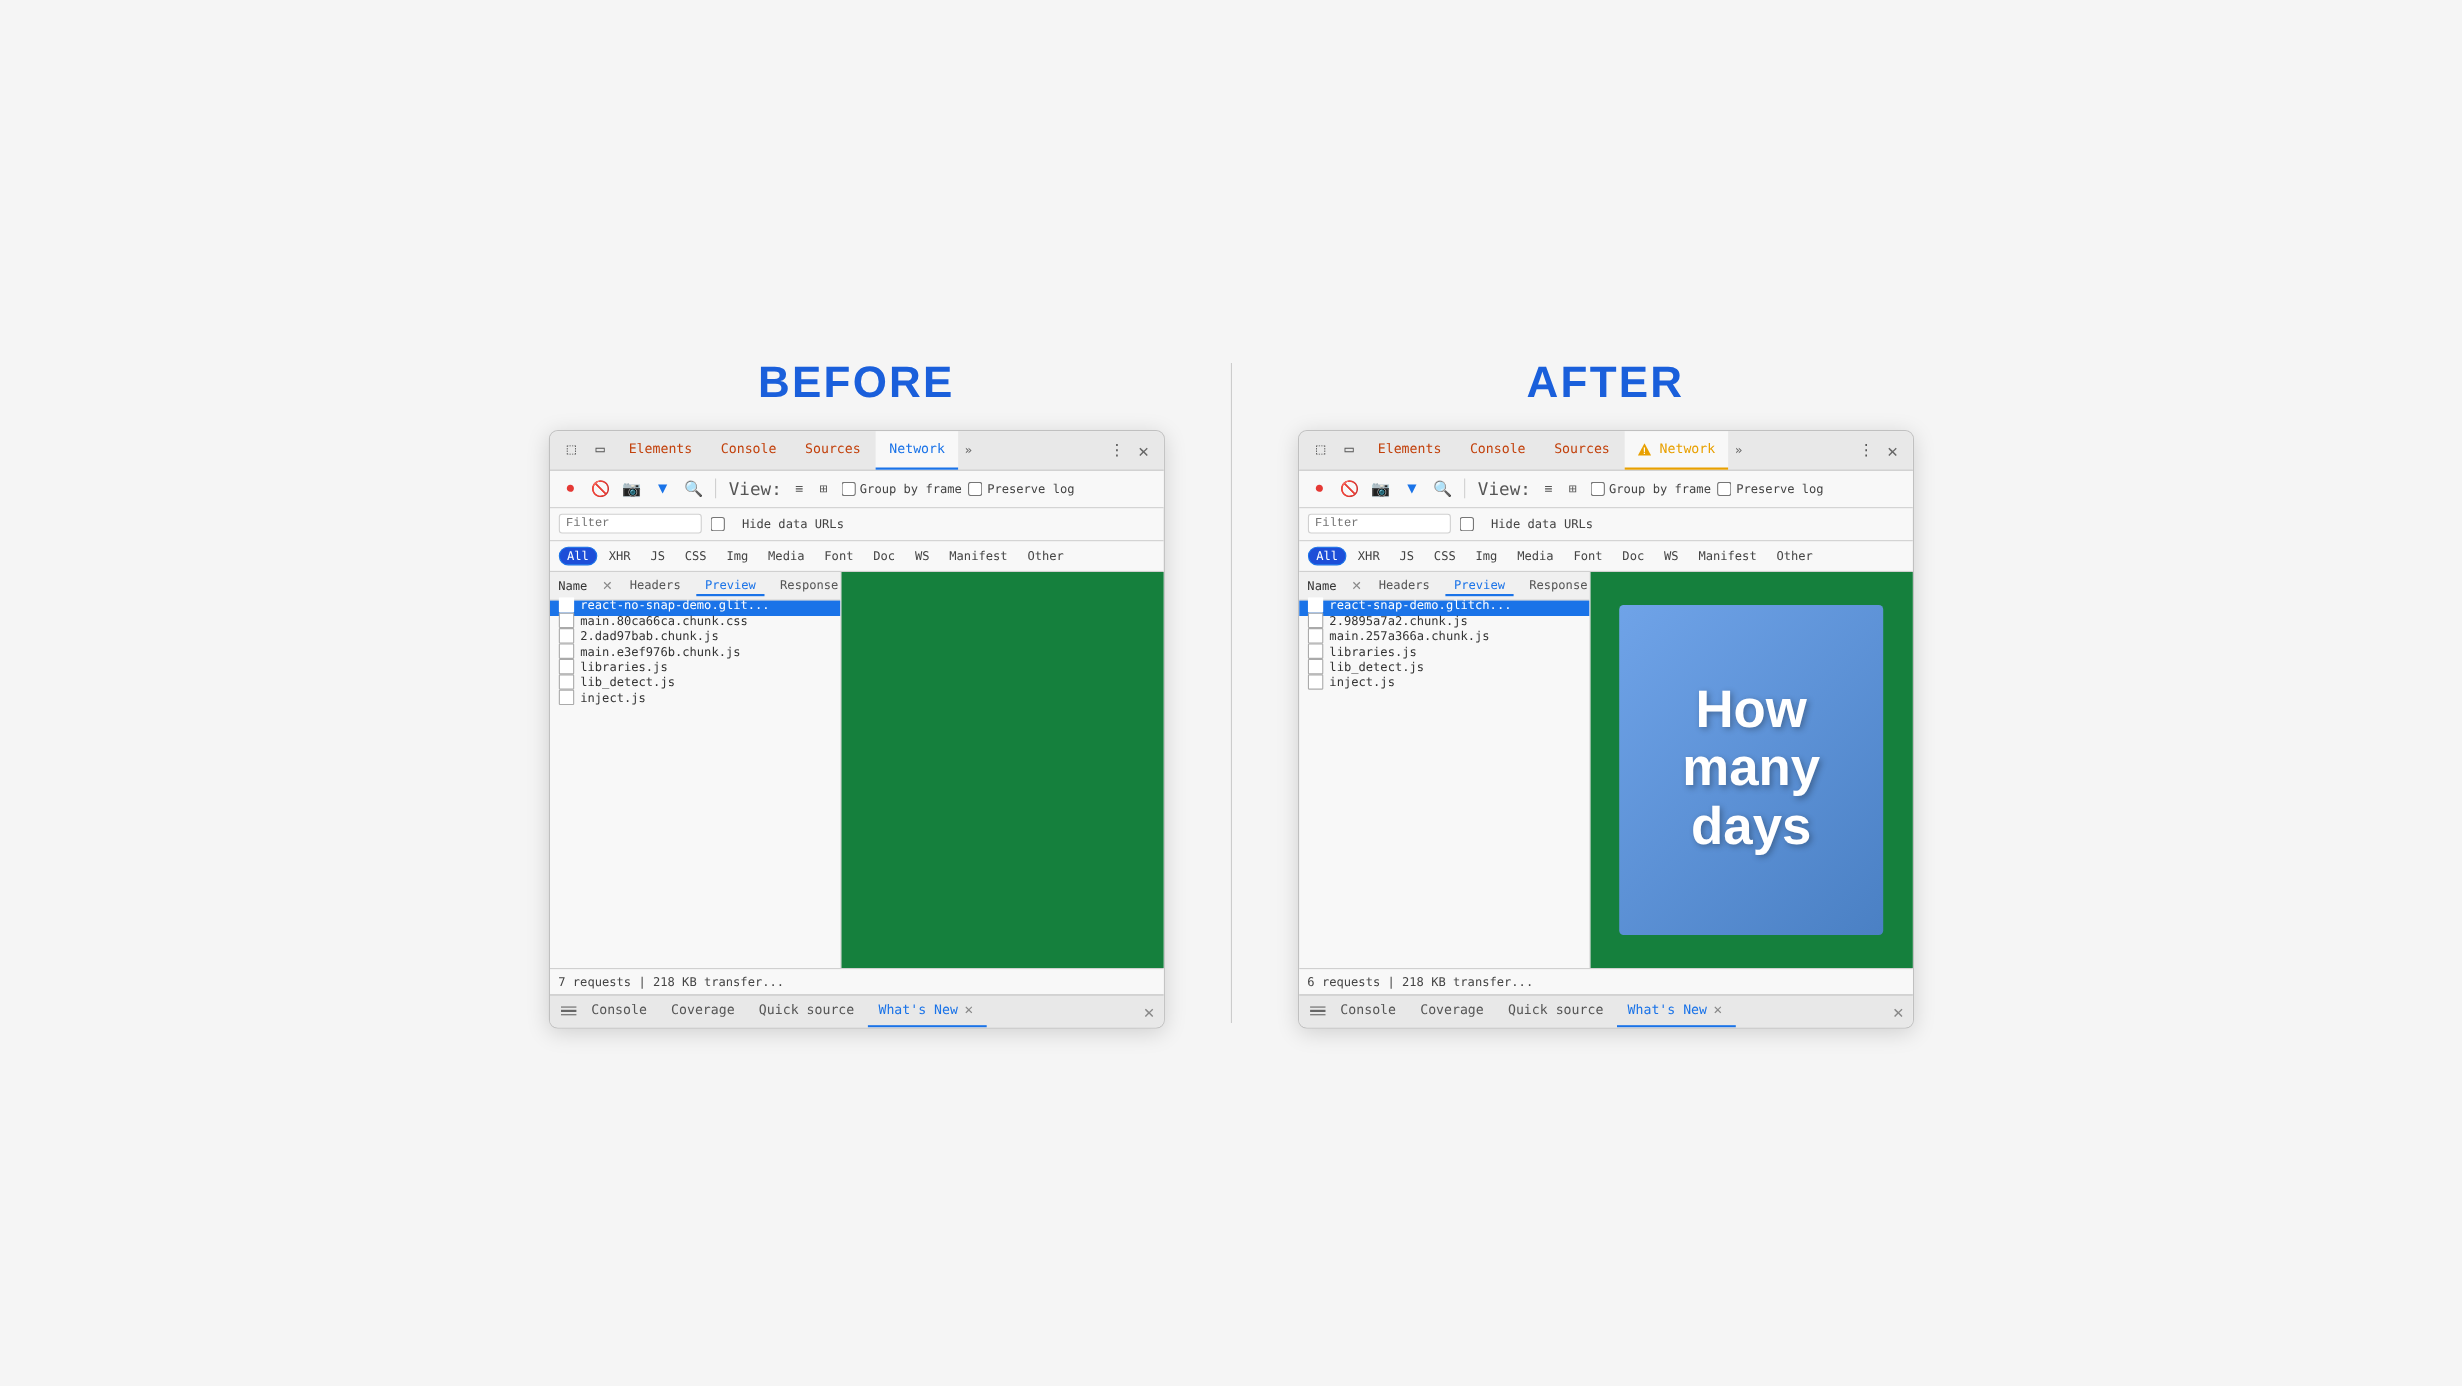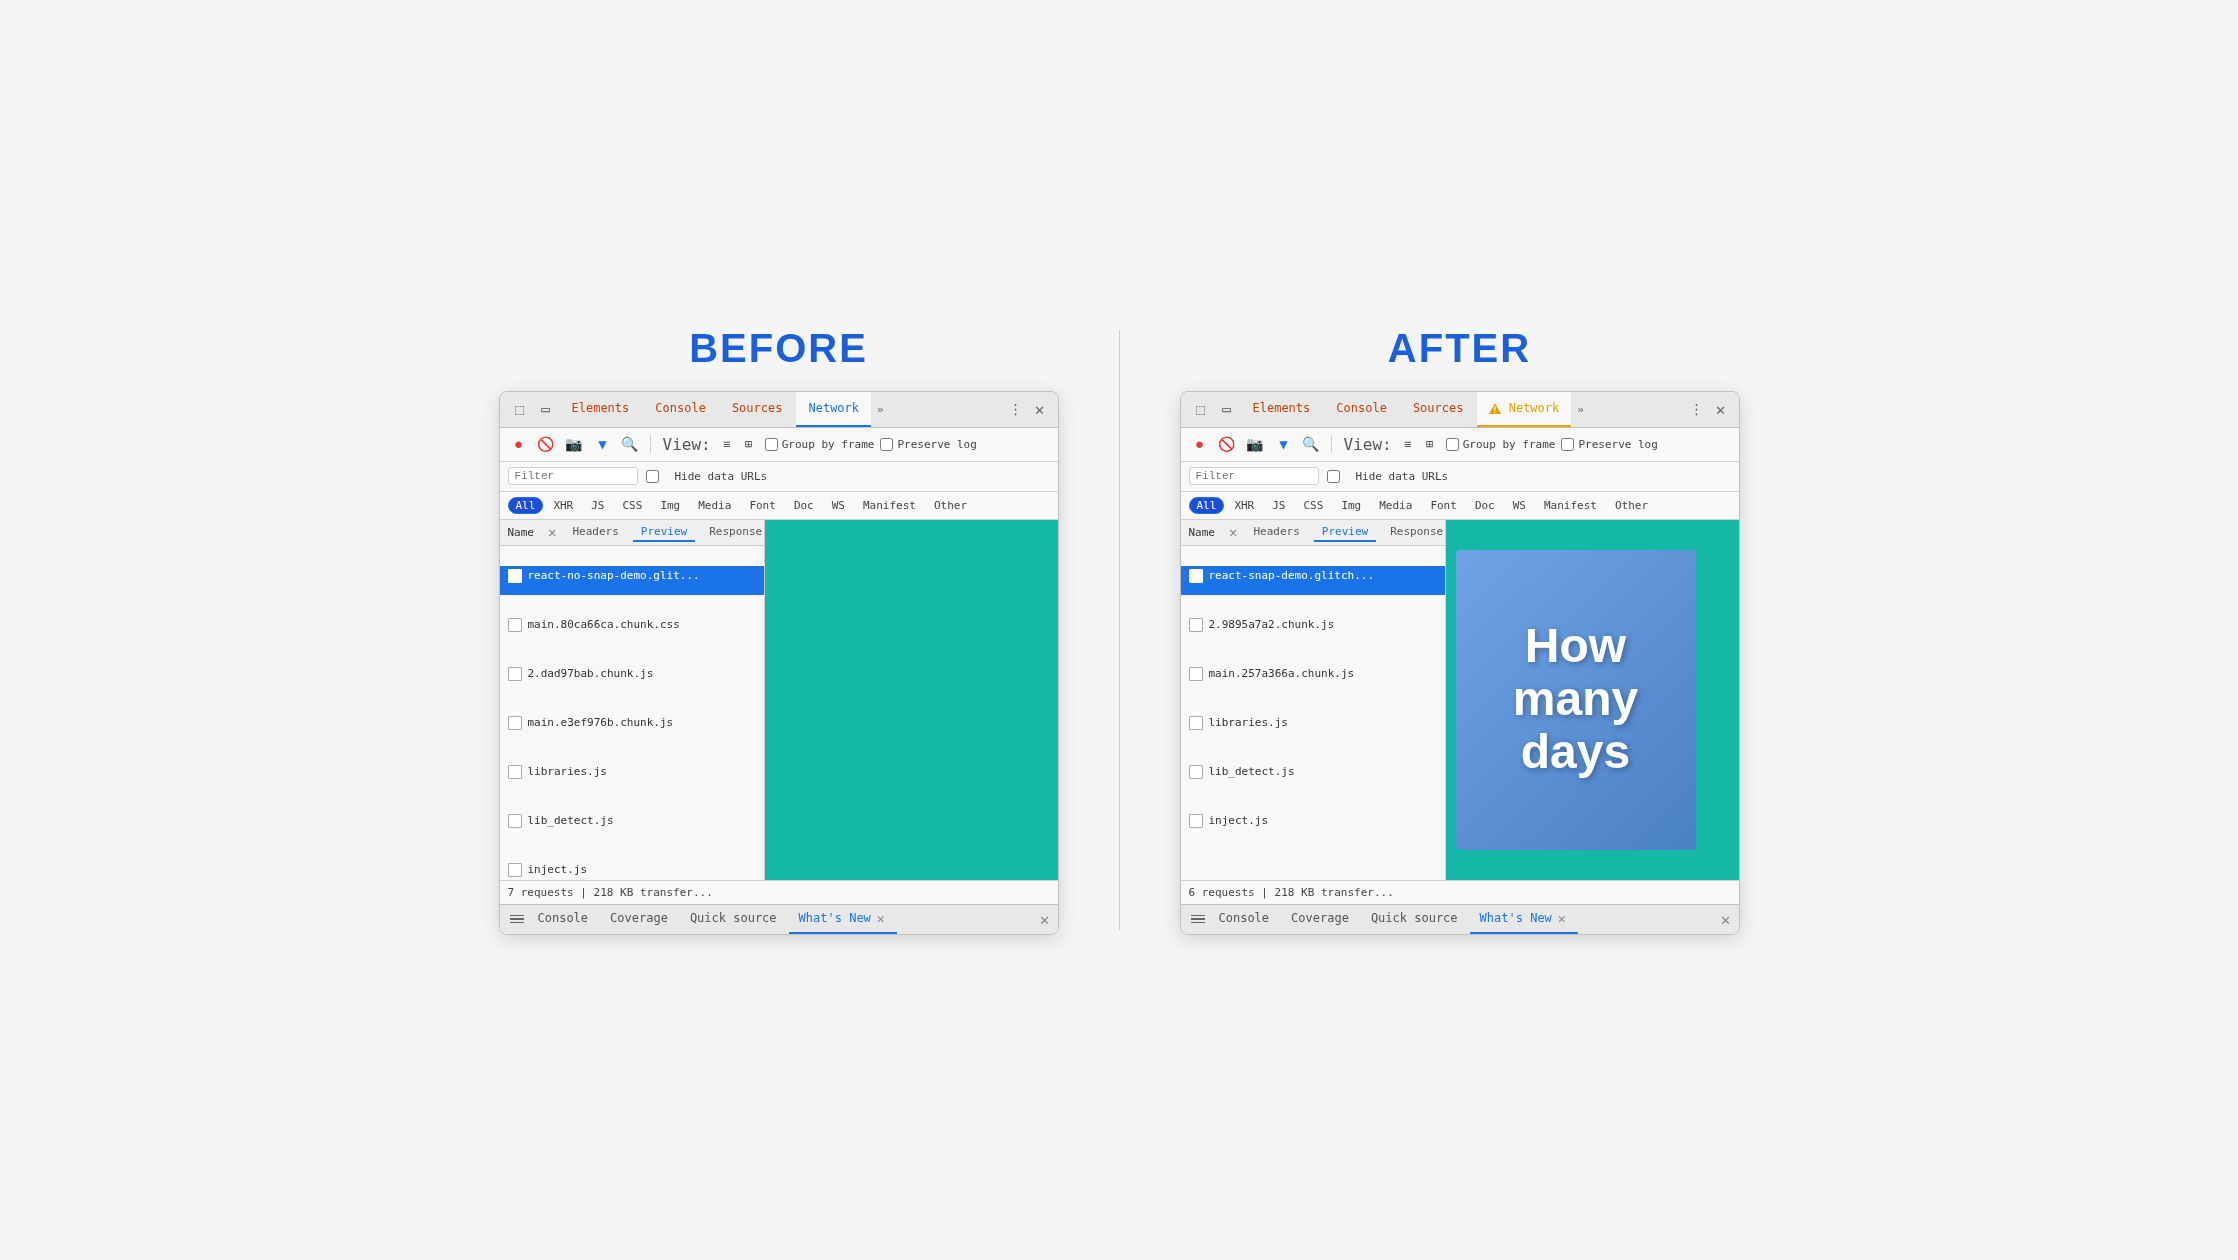--- a/index.html
+++ b/index.html
@@ -249,28 +249,27 @@
     }
     .col-header-x {
       cursor: pointer;
       color: #888;
       font-size: 14px;
       padding: 0 2px;
     }
     
     .file-row {
       display: flex;
-      align-items: flex-start;
+      align-items: flex-end;
       padding: 3px 8px;
       font-size: 11px;
       color: #333;
       cursor: pointer;
       gap: 6px;
-      height: 29px;
-      margin-top: 20px;
+      height: 14px;
     }
     .file-row.selected {
       background: #1a73e8;
       color: white;
     }
     .file-icon {
       width: 14px;
       height: 14px;
       border: 1px solid #aaa;
       border-radius: 1px;
@@ -282,23 +281,24 @@
     }
     .file-row.selected .file-icon { border-color: rgba(255,255,255,0.5); }
     
     .detail-panel {
       flex: 1;
       display: flex;
       flex-direction: column;
     }
     .detail-content {
       flex: 1;
-      background: #14b8a6;
-      display: flex;
-      align-items: center;
+      background: #15803d;
+      display: flex;
+      align-items: center;
+      justify-content: center;
     }
     
     .preview-image {
       background: linear-gradient(135deg, #6fa3e8 0%, #4a80c4 100%);
       width: 240px;
       height: 300px;
       display: flex;
       align-items: center;
       justify-content: center;
       border-radius: 4px;

